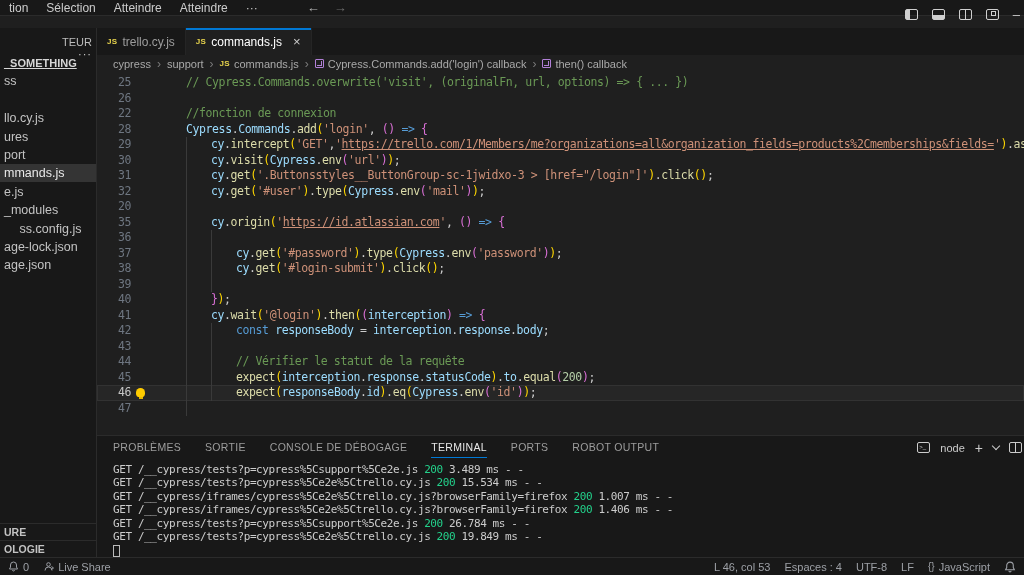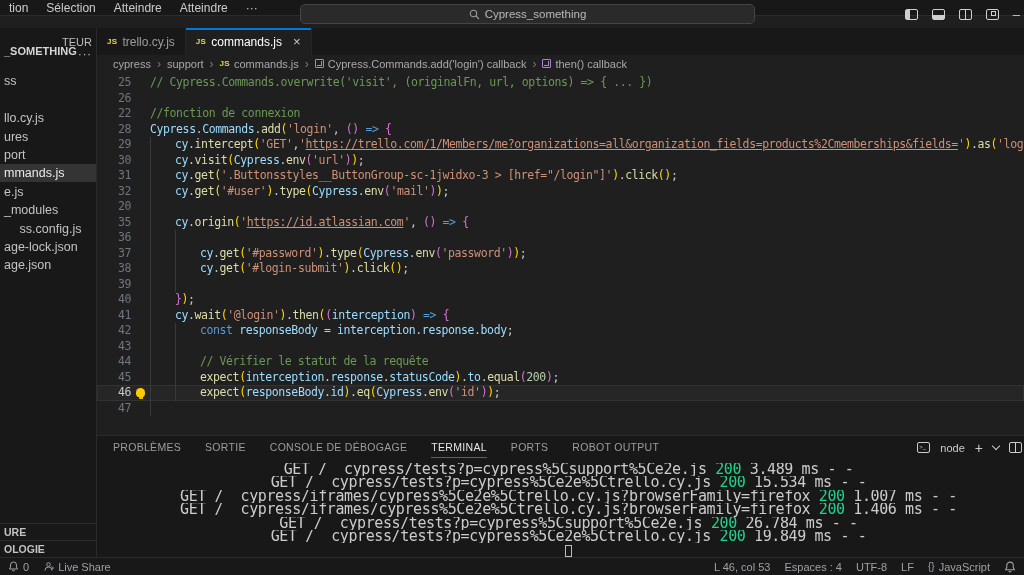--- a/index.html
+++ b/index.html
@@ -47,21 +47,21 @@
   .tab-close { margin-left:6px; color:#cccccc; font-size:13px; }
   
   .breadcrumb { position:absolute; left:97px; top:55px; width:927px; height:17px; background:#1f1f1f;
     display:flex; align-items:center; padding-left:16px; font-size:11px; color:#a9a9a9; gap:4px; white-space:nowrap; }
   .bc-sep { color:#7a7a7a; font-size:12px; margin:0 2px; }
   .sym-ic { width:9px; height:9px; border:1px solid #b180d7; border-radius:1px; position:relative; display:inline-block; }
   .sym-ic::before { content:""; position:absolute; left:1px; top:1px; width:4px; height:4px; border-right:1px solid #b180d7; border-bottom:1px solid #b180d7; }
   
   .editor { position:absolute; left:97px; top:72px; width:927px; height:363px; background:#1f1f1f;
     overflow:hidden; padding-top:3px; font-family:"DejaVu Sans Mono", monospace; font-size:11.5px; letter-spacing:-0.4px; }
-  .cl { position:relative; height:15.5px; line-height:15.5px; white-space:pre; display:flex; }
+  .cl { position:relative; height:15.5px; line-height:15.5px; white-space:pre; display:flex;gap:36px; }
   .cl.current { background:rgba(255,255,255,0.03); box-shadow:inset 0 0 0 1px rgba(255,255,255,0.06); }
   .ln { width:34px; text-align:right; color:#6e7681; flex:none; }
   .code { margin-left:19px; flex:none; white-space:pre; }
   .cl.current .ln { color:#c6c6c6; }
   .bulb { position:absolute; left:39px; top:3px; width:9px; height:9px; background:#ffcc00;
     border-radius:50% 50% 40% 40%; }
   .bulb::after { content:""; position:absolute; left:2.5px; bottom:-2px; width:4px; height:2px; background:#e6b800; }
   .guide { display:inline-block; width:25px; border-left:1px solid #3a3a3a; height:15.5px; vertical-align:top; }
   .t-c{color:#6a9955}.t-v{color:#9cdcfe}.t-w{color:#cccccc}.t-m{color:#dcdcaa}
   .t-s{color:#ce9178}.t-l{color:#ce9178;text-decoration:underline}
@@ -72,21 +72,21 @@
   .panel-tabs { position:absolute; left:16px; top:0; height:23px; display:flex; gap:24px; align-items:center; }
   .ptab { font-size:10.5px; color:#9d9d9d; letter-spacing:0.3px; cursor:pointer; position:relative; height:23px; line-height:23px; }
   .ptab.active { color:#e7e7e7; }
   .ptab.active::after { content:""; position:absolute; left:0; right:0; bottom:1px; height:1px; background:#0078d4; }
   .panel-right { position:absolute; right:2px; top:0; height:23px; display:flex; align-items:center; gap:10px; color:#cccccc; }
   .term-ic { width:13px; height:11px; border:1px solid #cccccc; border-radius:2px; font-size:6px; line-height:9px; text-align:left; padding-left:1px; color:#cccccc; }
   .shell-label { font-size:11px; color:#cccccc; }
   .plus { font-size:14px; color:#cccccc; }
   .chev { width:6px; height:6px; border-right:1px solid #cccccc; border-bottom:1px solid #cccccc; transform:rotate(45deg); margin-top:-3px; }
   .terminal { position:absolute; left:16px; top:27px; right:0; bottom:0;
-    font-family:"DejaVu Sans Mono", monospace; font-size:15px; letter-spacing:-0.4px; color:#cccccc;text-align:center; }
+    font-family:"DejaVu Sans Mono", monospace; font-size:11px; letter-spacing:-0.4px; color:#cccccc; }
   .trow { height:13.4px; line-height:13.4px; white-space:pre; overflow:hidden; }
   .t-ok { color:#23d18b; }
   .t-cursor { display:inline-block; width:7px; height:12px; border:1px solid #bbbbbb; margin-top:2px; }
   
   .statusbar { position:absolute; left:0; top:557px; width:1024px; height:18px; background:#181818;
     border-top:1px solid #2b2b2b; display:flex; align-items:center; justify-content:space-between;
     font-size:11px; color:#9da0a6; padding:0 8px; }
   .sb-left, .sb-right { display:flex; align-items:center; gap:14px; }
   .sb-item { display:flex; align-items:center; gap:4px; cursor:pointer; white-space:nowrap; }
   .braces { font-size:10px; color:#9da0a6; }
@@ -102,43 +102,36 @@
         <span class="menu-item">tion</span>
         <span class="menu-item">Sélection</span>
         <span class="menu-item">Atteindre</span>
         <span class="menu-item">Atteindre</span>
         <span class="menu-item">···</span>
       </div>
     <div class="nav-arrows">
       <span>←</span>
       <span style="color:#6e6e6e;">→</span>
     </div>
-    <div class="searchbox">
-      <svg width="11" height="11" viewBox="0 0 11 11">
-          <circle cx="4.5" cy="4.5" r="3.2" stroke="#9a9a9a" stroke-width="1.1" fill="none"></circle>
-          <line x1="7" y1="7" x2="10" y2="10" stroke="#9a9a9a" stroke-width="1.1"></line>
-        </svg>
-      <span>Cypress_something</span>
-    </div>
     <div class="tb-icons">
       <span class="lay-ic left"></span>
       <span class="lay-ic bottom"></span>
       <span class="lay-ic split"></span>
       <span class="lay-ic grid"></span>
       <span style="font-size:13px;color:#cccccc;">–</span>
     </div>
   </div>
 
   <div class="sidebar">
     <div class="sb-header">
       <span>TEUR</span>
       <span class="sb-more">···</span>
     </div>
     <div>
-        <div class="file-row root" style="top: 14px;">_SOMETHING</div>
+        <div class="file-row root" style="top: 26px; text-decoration: underline;">_SOMETHING</div>
         <div class="file-row" style="top: 44.4px;">ss</div>
         <div class="file-row" style="top: 62.8px;"></div>
         <div class="file-row" style="top: 81.2px;">llo.cy.js</div>
         <div class="file-row" style="top: 99.6px;">ures</div>
         <div class="file-row" style="top: 118px;">port</div>
         <div class="file-row selected" style="top: 136.4px;">mmands.js</div>
         <div class="file-row" style="top: 154.8px;">e.js</div>
         <div class="file-row" style="top: 173.2px;">_modules</div>
         <div class="file-row" style="top: 191.6px; text-align: center;">ss.config.js</div>
         <div class="file-row" style="top: 210px;">age-lock.json</div>

